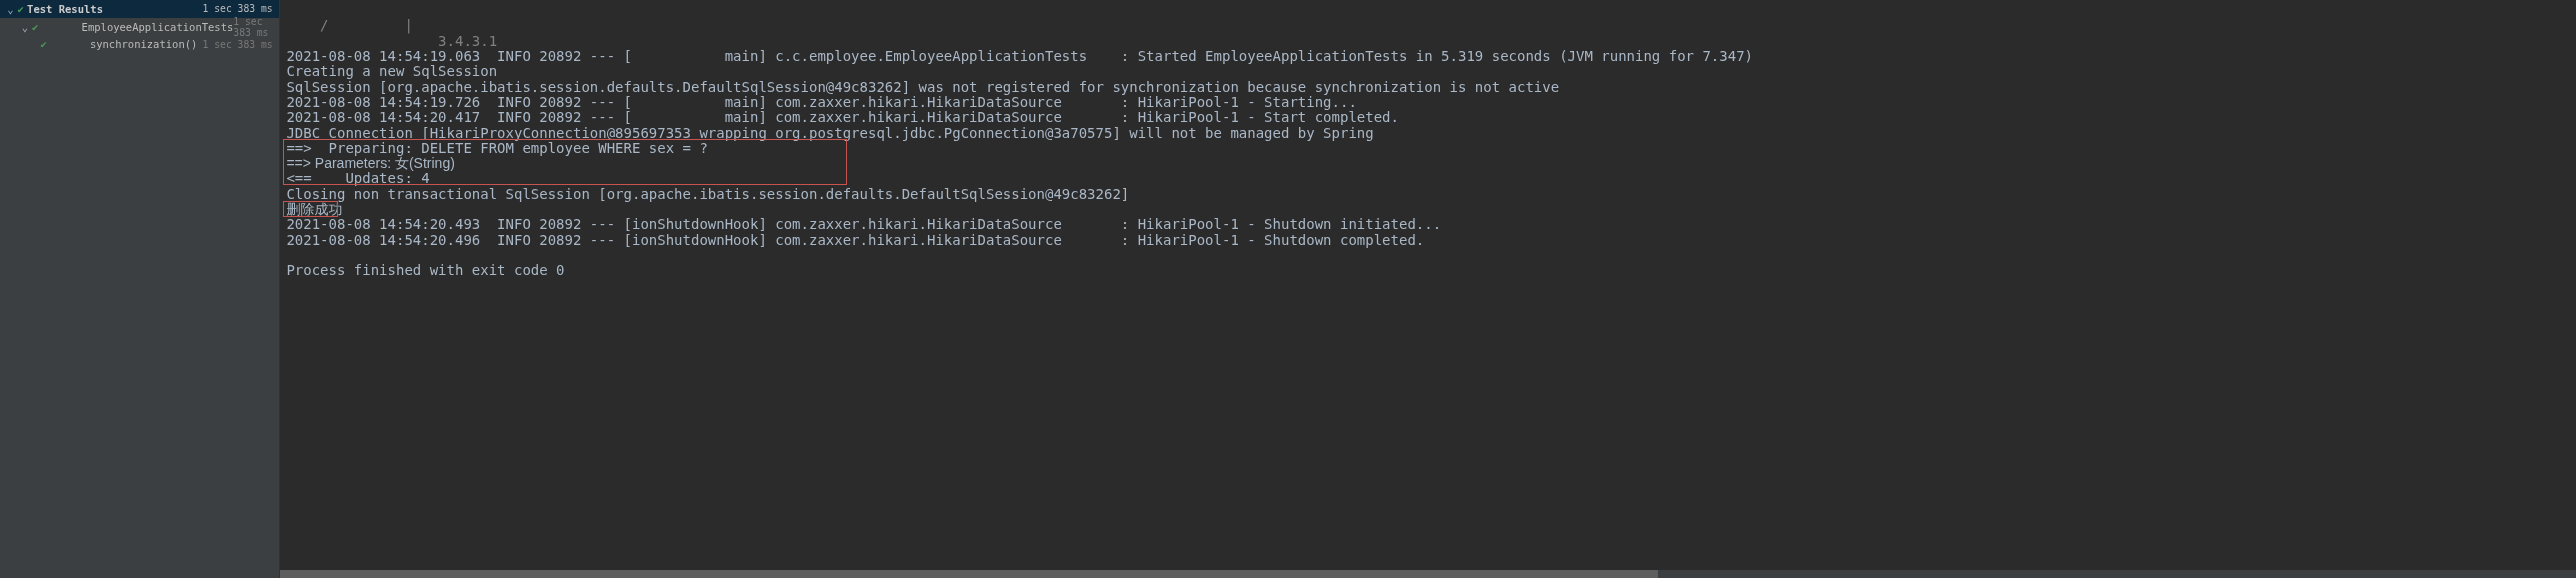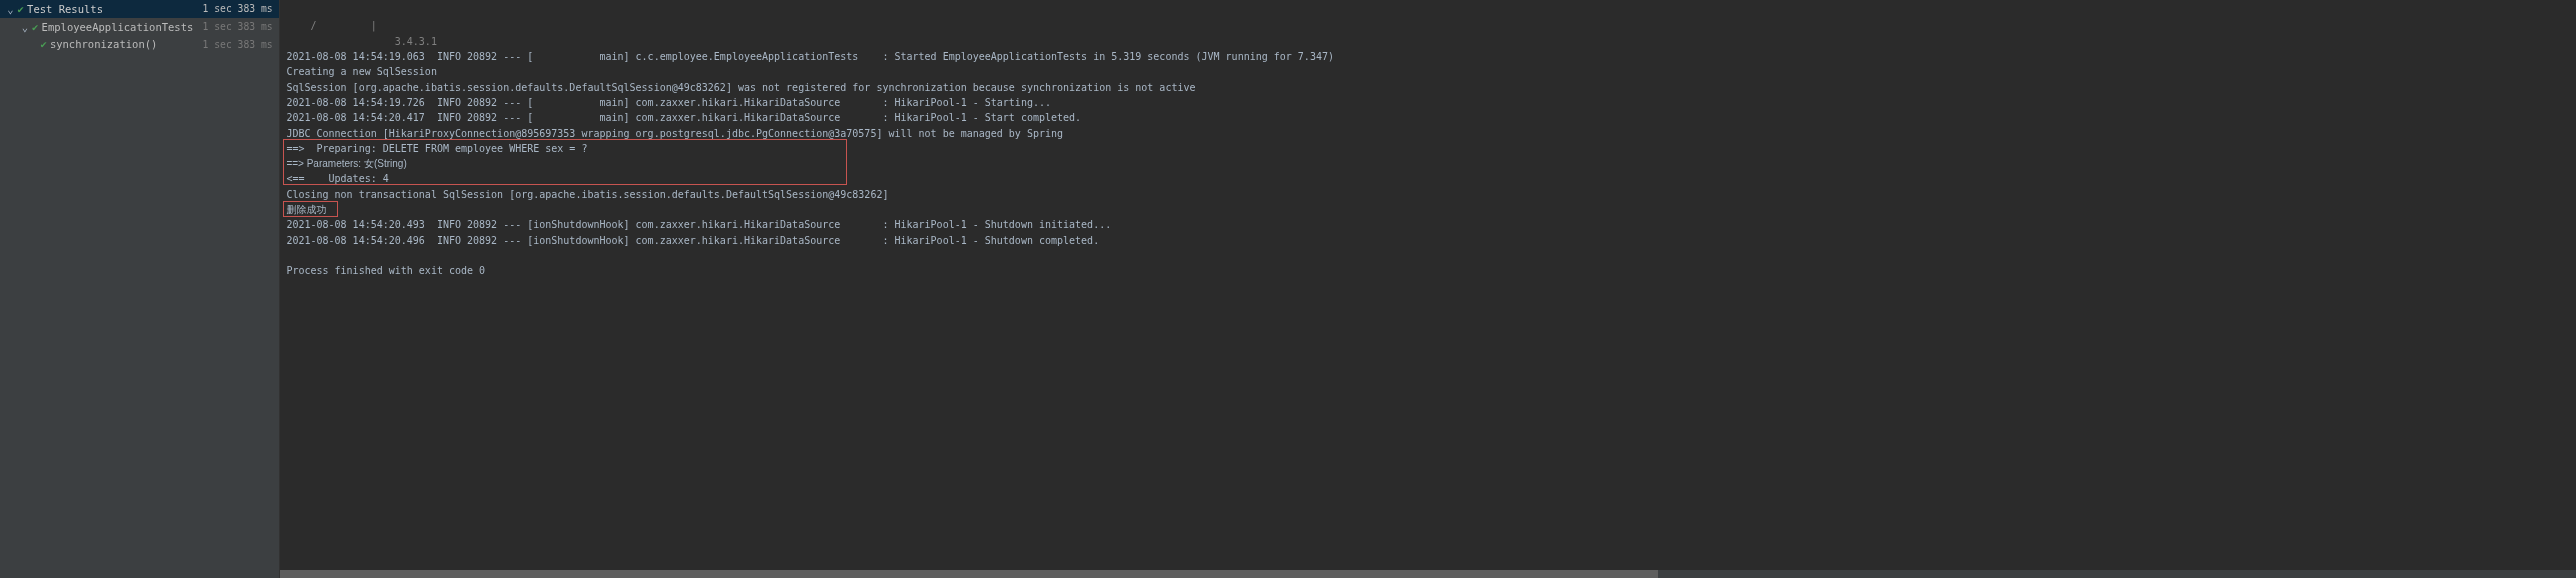--- a/index.html
+++ b/index.html
@@ -40,41 +40,43 @@
       display: inline-flex;
       width: 8px;
       justify-content: center;
     }
     .check-icon {
       color: #499c54;
       font-weight: bold;
     }
     .tree-label {
       color: #bbbbbb;
+      margin-left: 40px;
     }
     .tree-label-root {
       color: #cccccc;
+      font-weight: bold;
     }
     .tree-time {
       color: #787878;
       font-size: 9.7px;
     }
     .tree-time-root {
       color: #bbbbbb;
       font-size: 9.7px;
     }
     .indent-1 { padding-left: 14.5px; }
     .indent-2 { padding-left: 34px; }
     .console {
       flex: 1;
       background: #2b2b2b;
       padding: 3.2px 6.4px;
       white-space: pre;
       line-height: 15.3px;
-      font-size: 10px;
+      font-size: 14px;
       position: relative;
     }
     .log-line { color: #a9b7c6; }
     .ascii-art { color: #808080; }
     .version { color: #808080; }
     .cjk { font-family: 'PingFang SC', 'Microsoft YaHei', sans-serif; }
     .highlight-box-1 {
       position: absolute;
       border: 0.8px solid #c75450;
       left: 3.2px;

